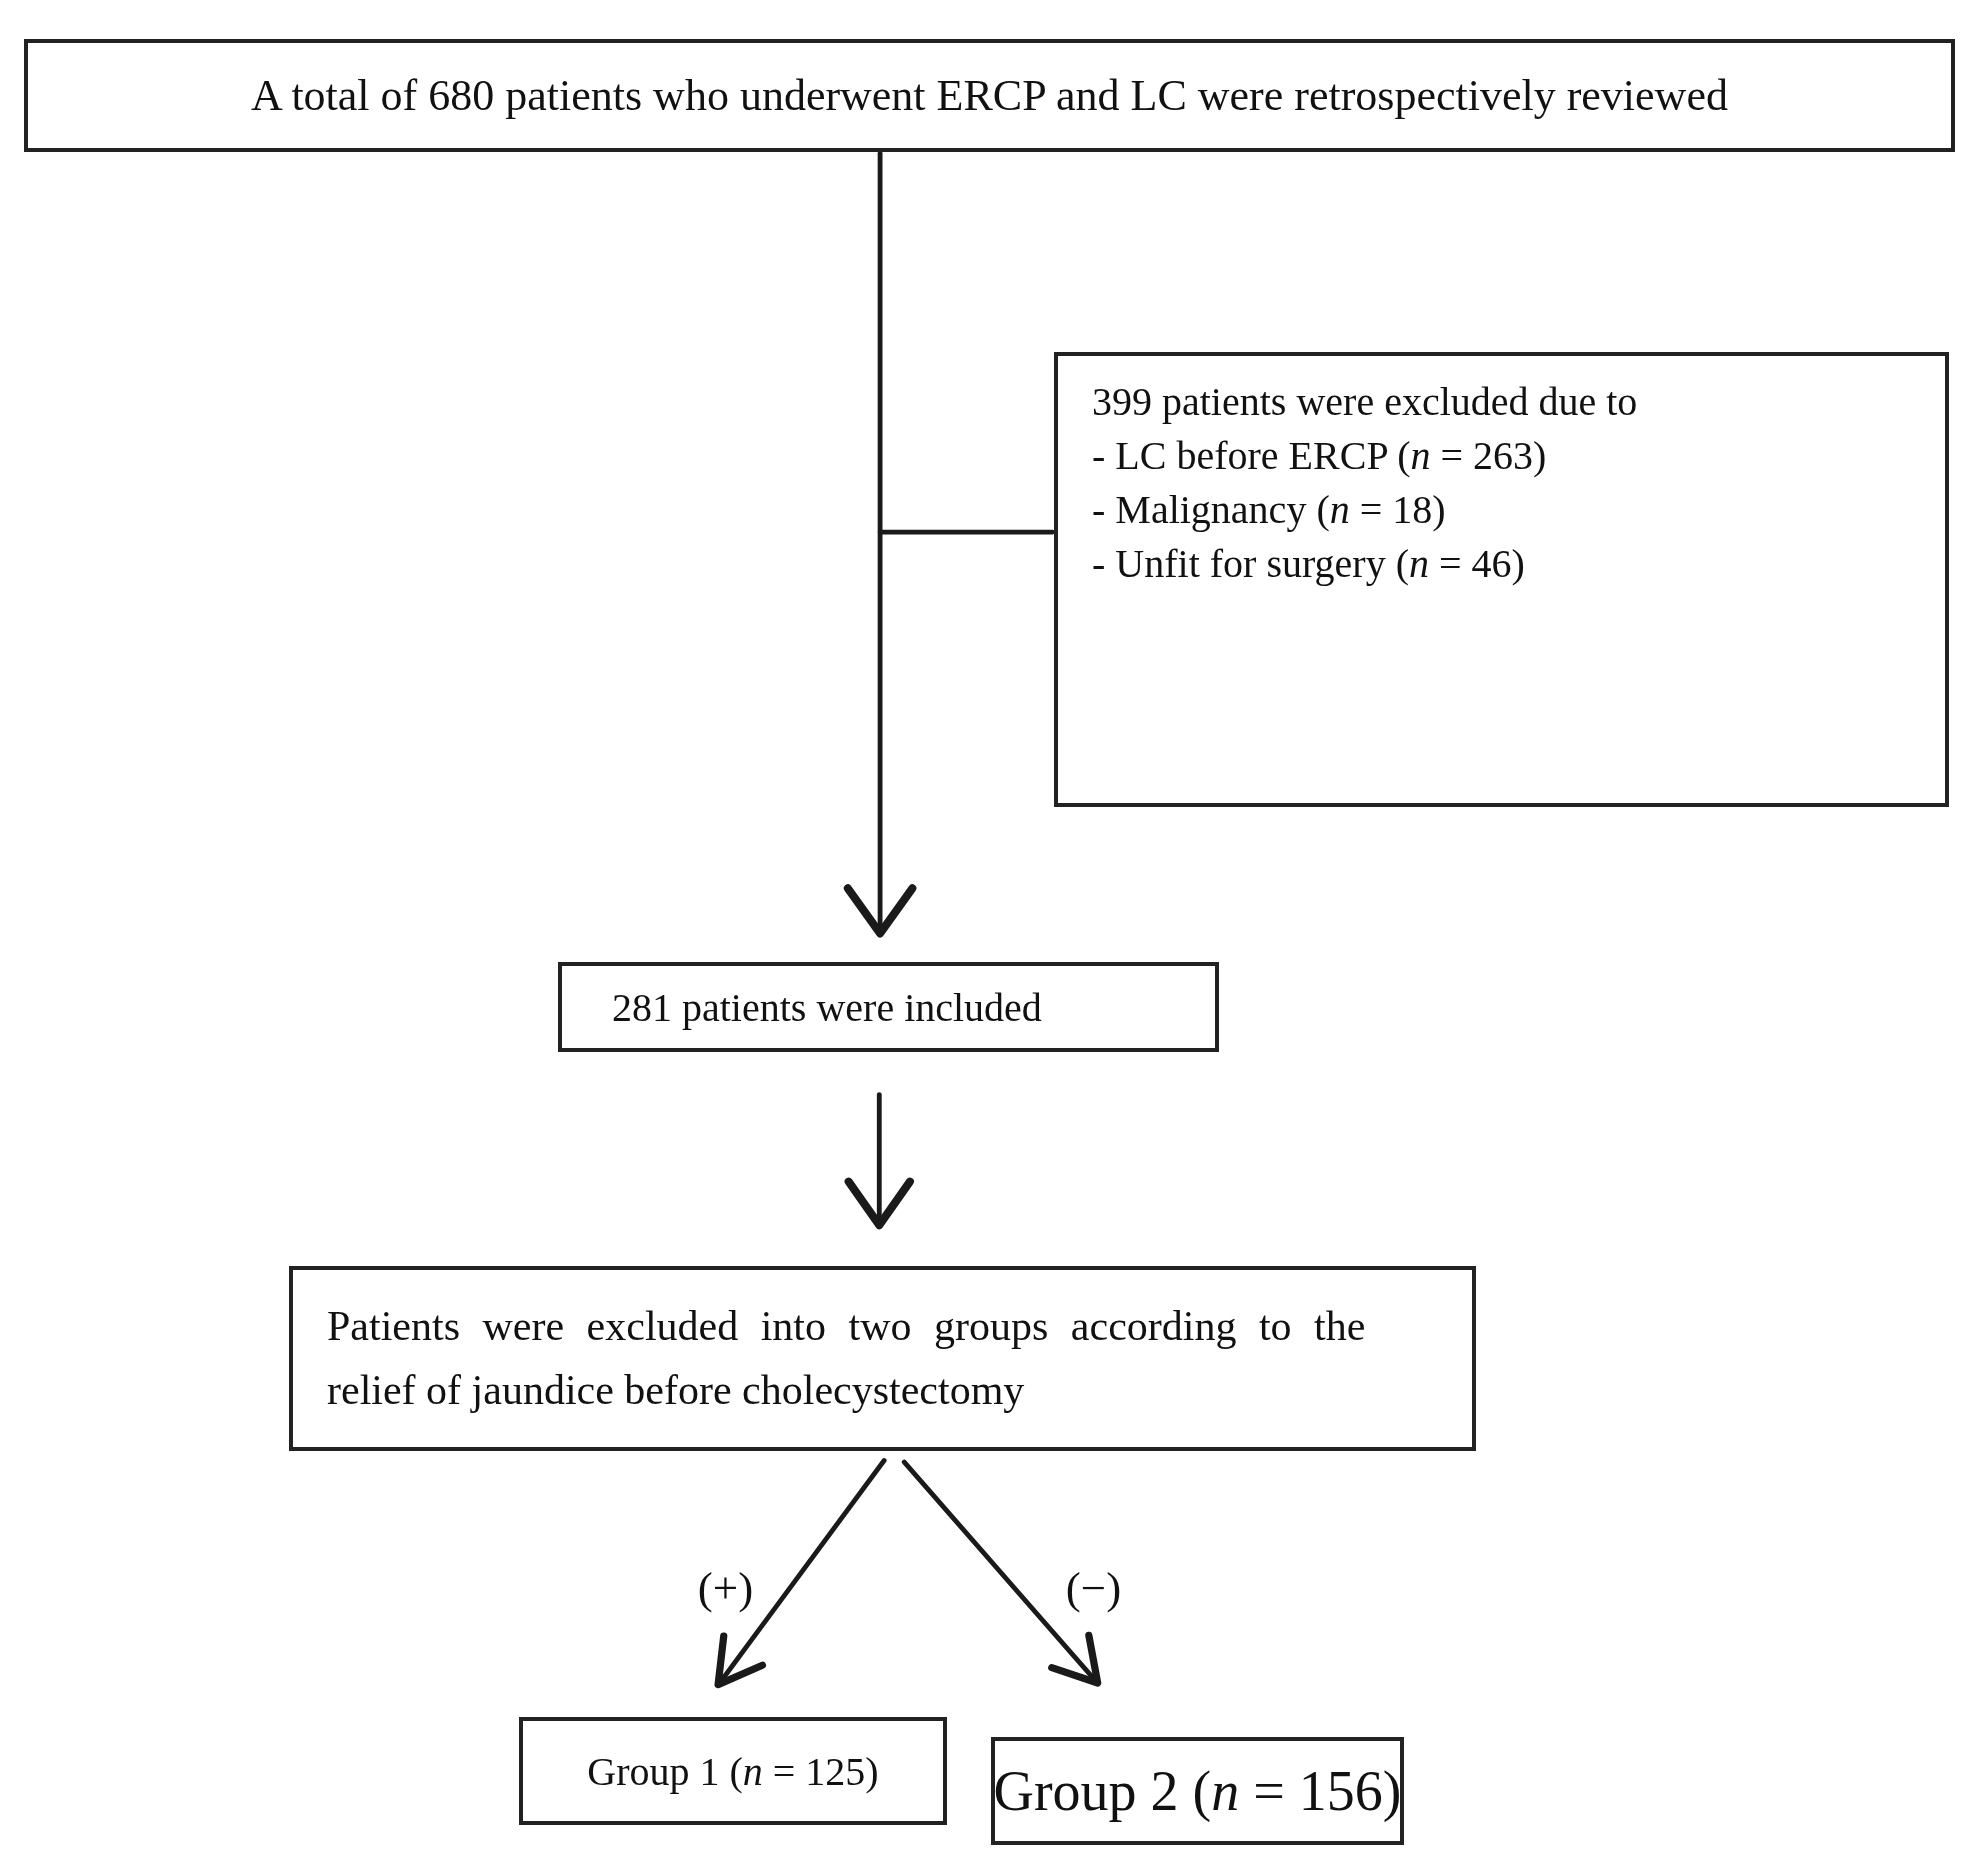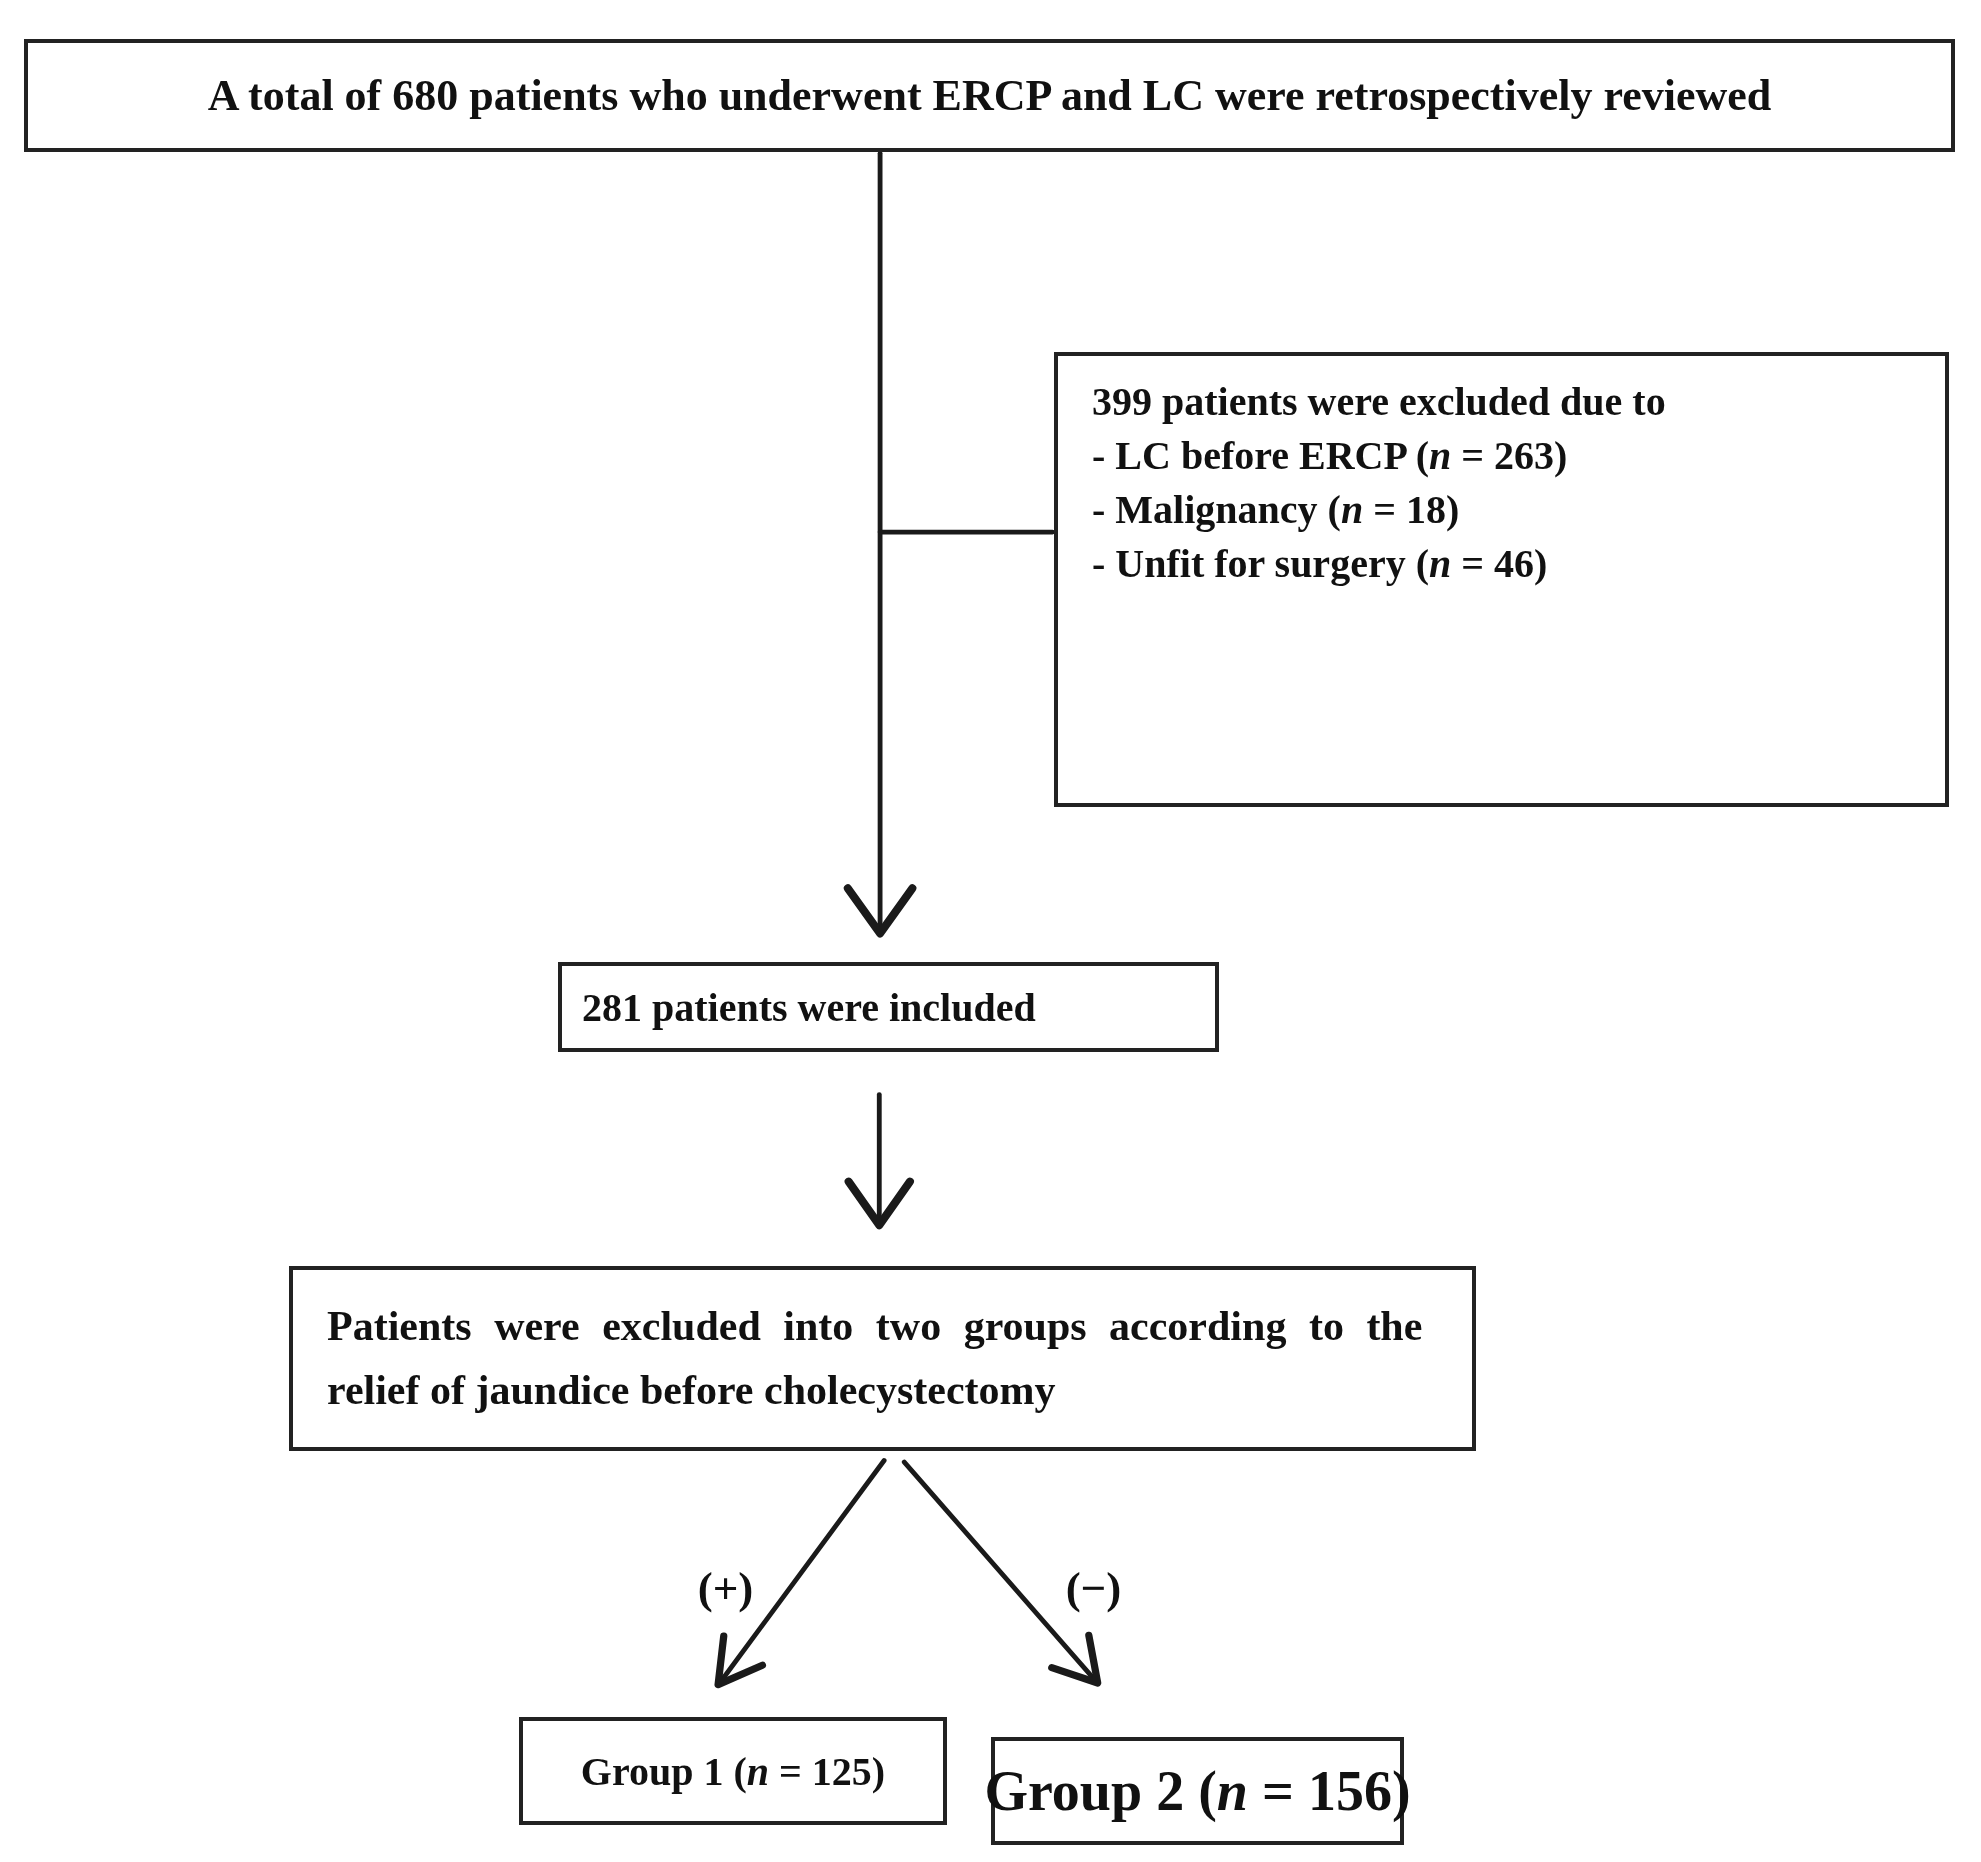--- a/index.html
+++ b/index.html
@@ -6,21 +6,21 @@
     margin: 0;
     padding: 0;
     background: #ffffff;
   }
   .canvas {
     position: relative;
     width: 1981px;
     height: 1862px;
     background: #ffffff;
     font-family: "Liberation Serif", "DejaVu Serif", serif;
-    font-weight: bold;
+    font-weight: normal;
     color: #111111;
     overflow: hidden;
   }
   .box {
     position: absolute;
     border: 4px solid #222222;
     background: #ffffff;
     box-sizing: border-box;
   }
   .center-text {
@@ -38,21 +38,21 @@
     left: 1054px; top: 352px; width: 895px; height: 455px;
     font-size: 40px;
     line-height: 54px;
     padding: 19.3px 19.3px 0 34px;
   }
   .box-excluded div { white-space: nowrap; }
   .box-included {
     left: 558px; top: 962px; width: 661px; height: 90px;
     display: flex;
     align-items: center;
-    padding-left: 20px;
+    padding-left: 50px;
     font-size: 40px;
     white-space: nowrap;
   }
   .box-divided {
     left: 289px; top: 1266px; width: 1187px; height: 185px;
     font-size: 42px;
     line-height: 64px;
     padding: 24px 34px 0 34px;
   }
   .box-divided .jline {

